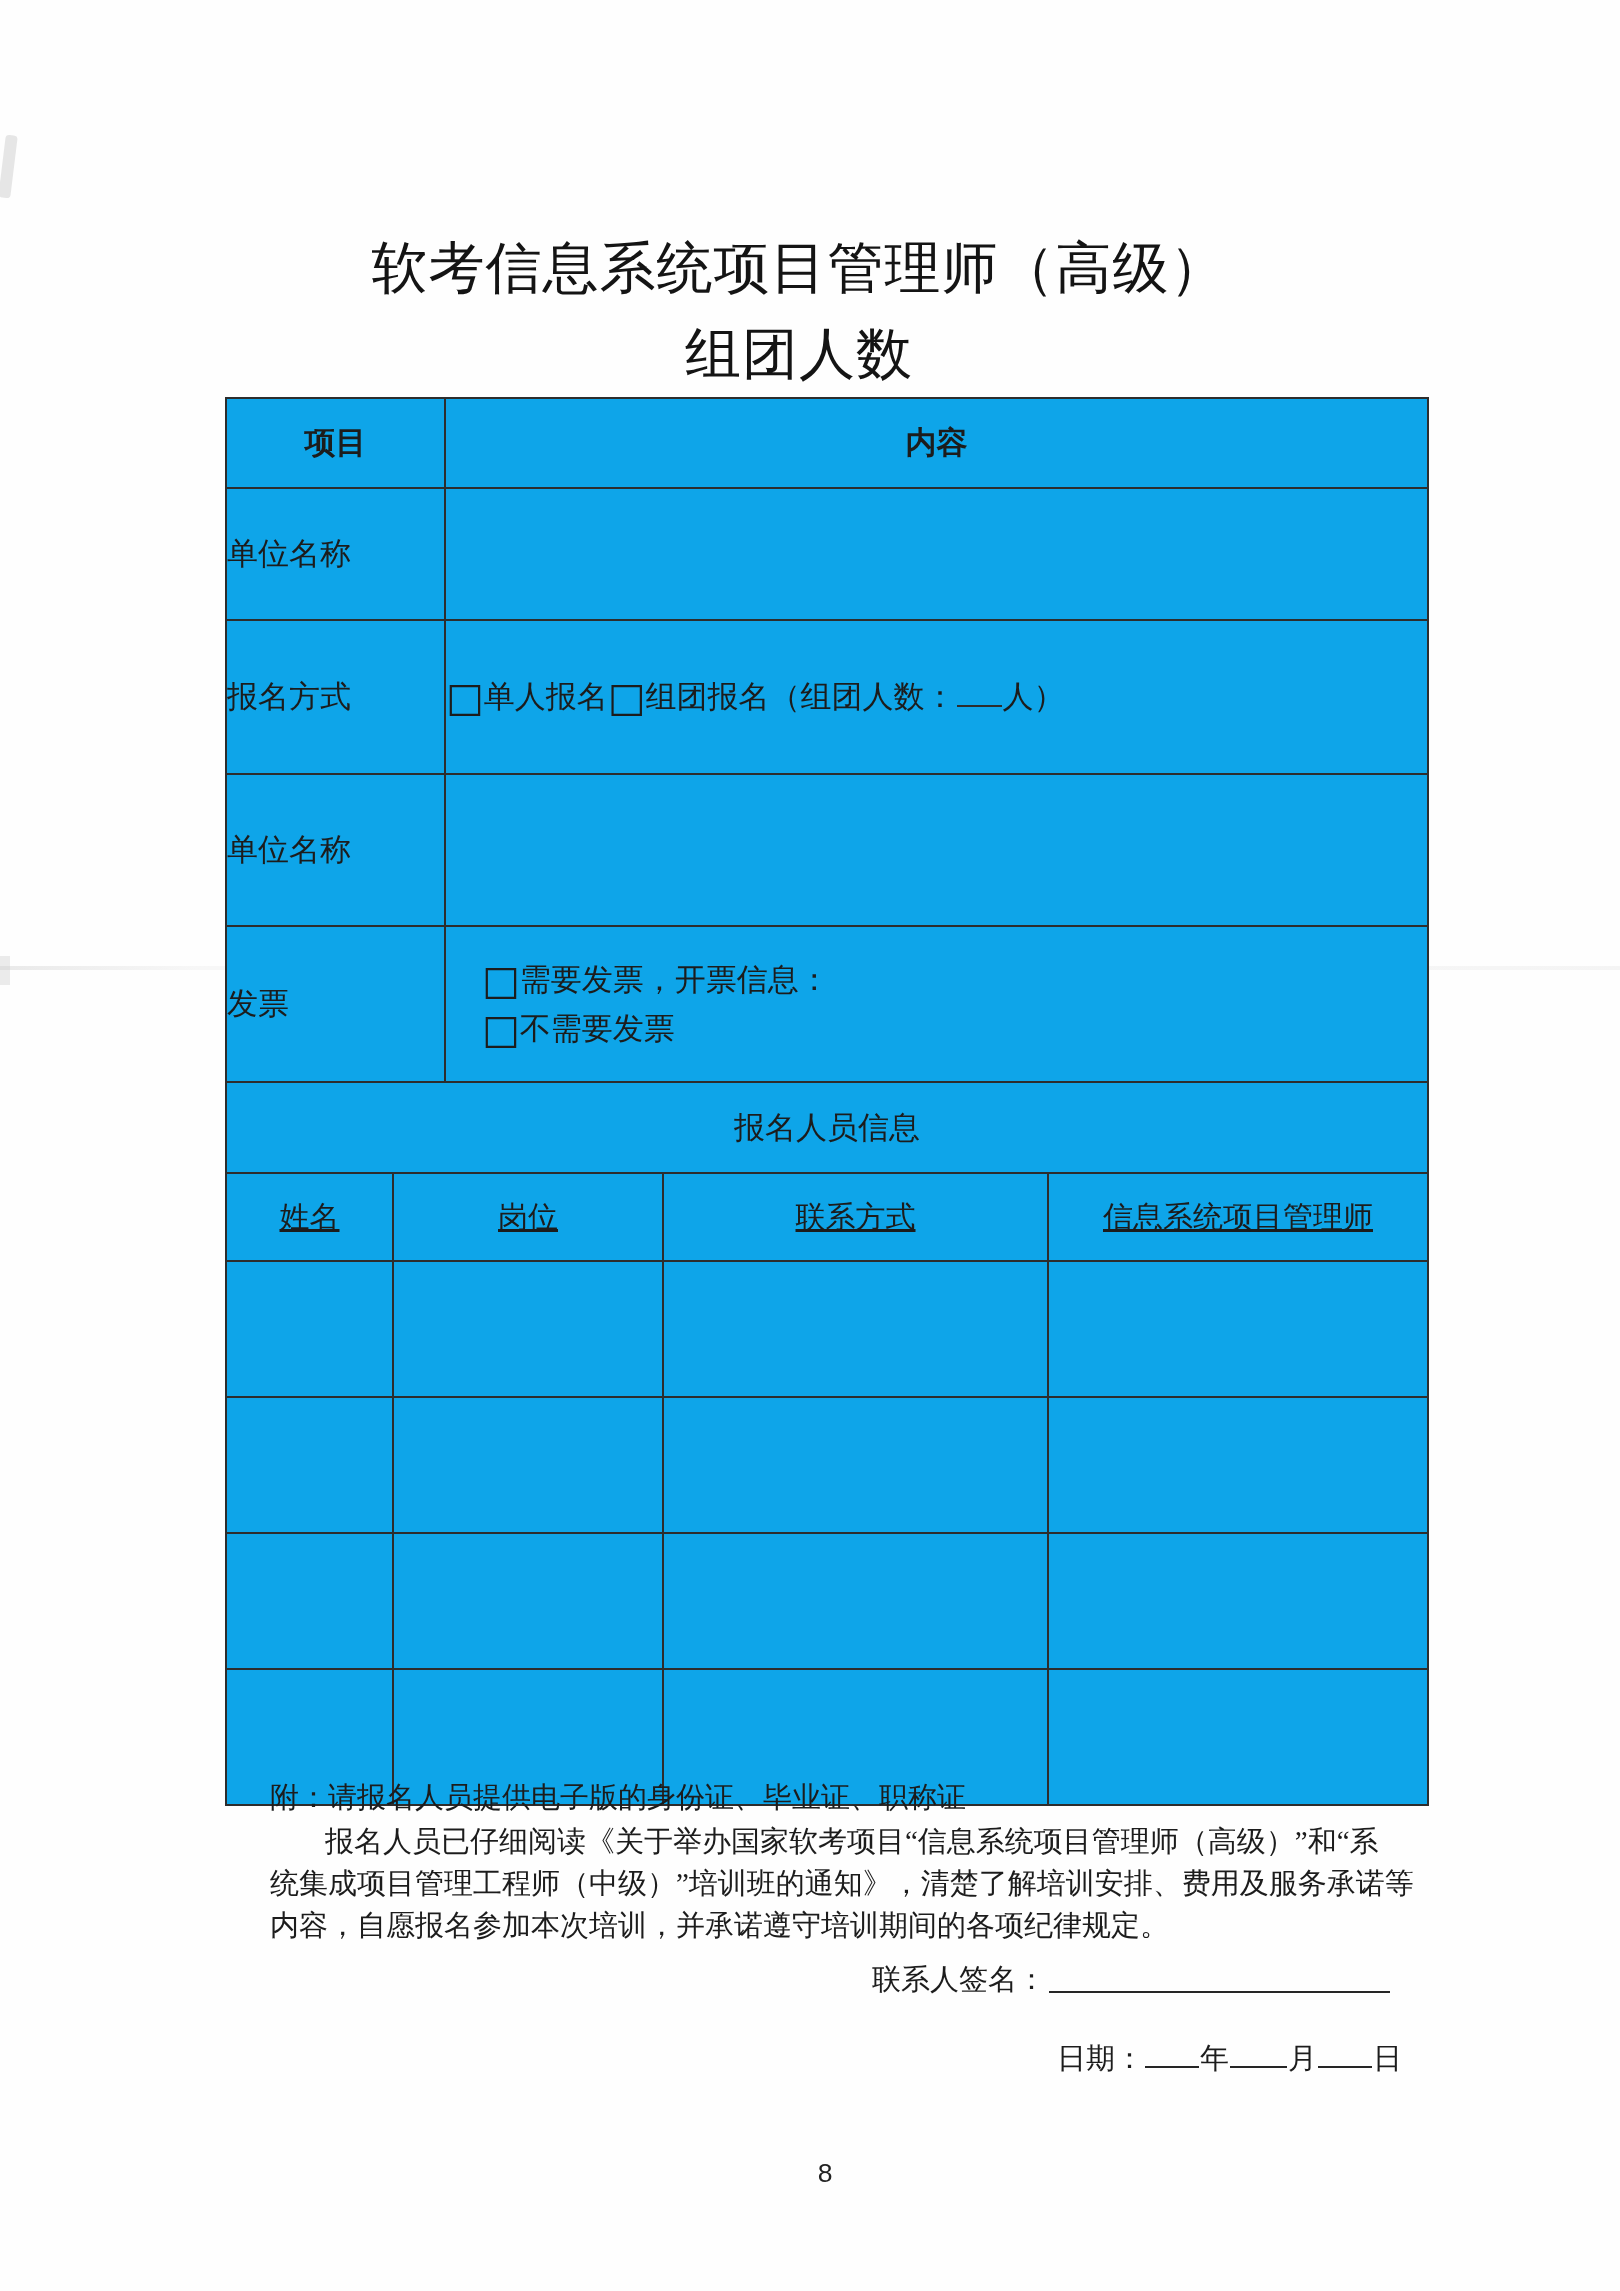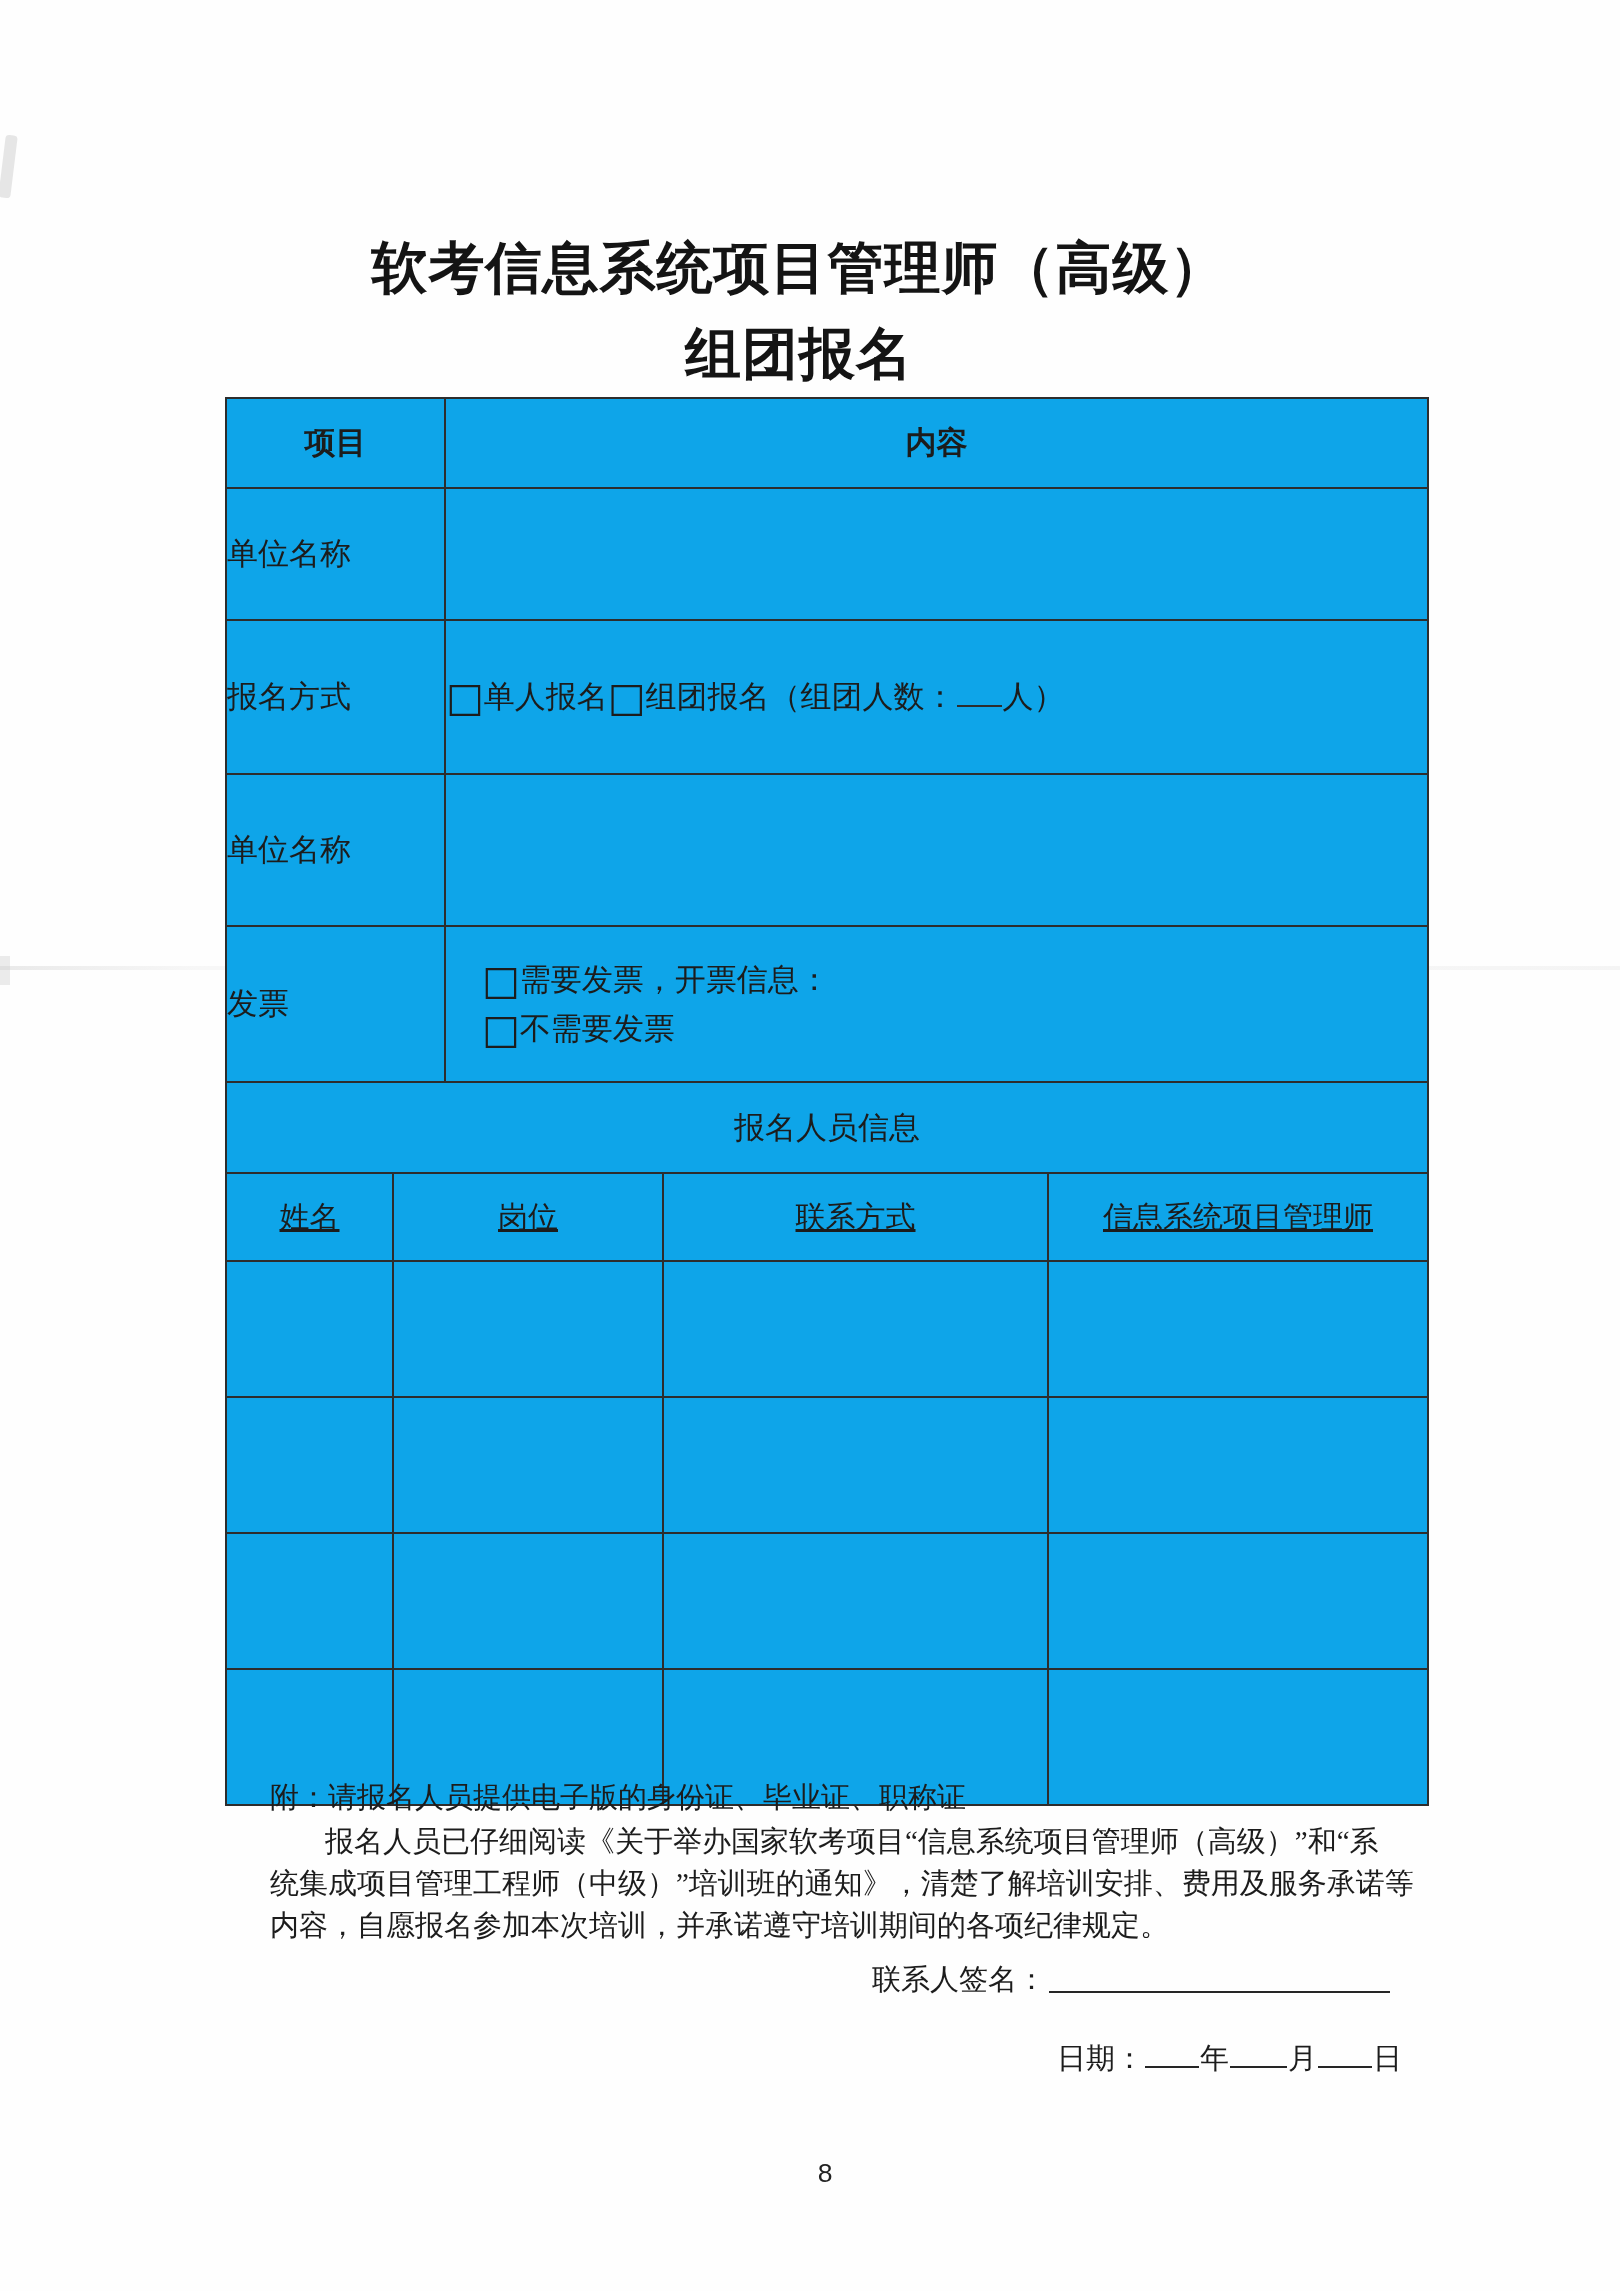--- a/index.html
+++ b/index.html
@@ -28,21 +28,21 @@
     position:absolute; left:0px; top:956px; width:9.8px; height:29px;
     background:#cfcfcf; opacity:.4; z-index:0;
   }
 
   
   .title-block { position:absolute; left:0; top:0; width:1598px; z-index:2; }
   .title-line {
     position:absolute; left:0; width:100%;
     text-align:center;
     font-family:"Liberation Sans", sans-serif;
-    font-weight:700;
+    font-weight:400;
     font-size:56px; line-height:1.08;
     color:#141414;
     letter-spacing:1px;
   }
   .title-line.l1 { top:238px; }
   .title-line.l2 { top:324px; }
 
   
   table.form {
     position:absolute; left:225px; top:397px; z-index:1;
@@ -123,21 +123,21 @@
 <body>
 
 <div class="page">
 
   <div class="fold-line"></div>
   <div class="edge-mark"></div>
   <div class="edge-mark-2"></div>
 
   <div class="title-block">
     <div class="title-line l1">软考信息系统项目管理师（高级）</div>
-    <div class="title-line l2">组团报名</div>
+    <div class="title-line l2">组团人数</div>
   </div>
 
   <table class="form">
     <colgroup>
       <col style="width:167px">
         <col style="width:52px">
         <col style="width:218px">
       <col style="width:385px">
         <col style="width:380px">
     </colgroup>

